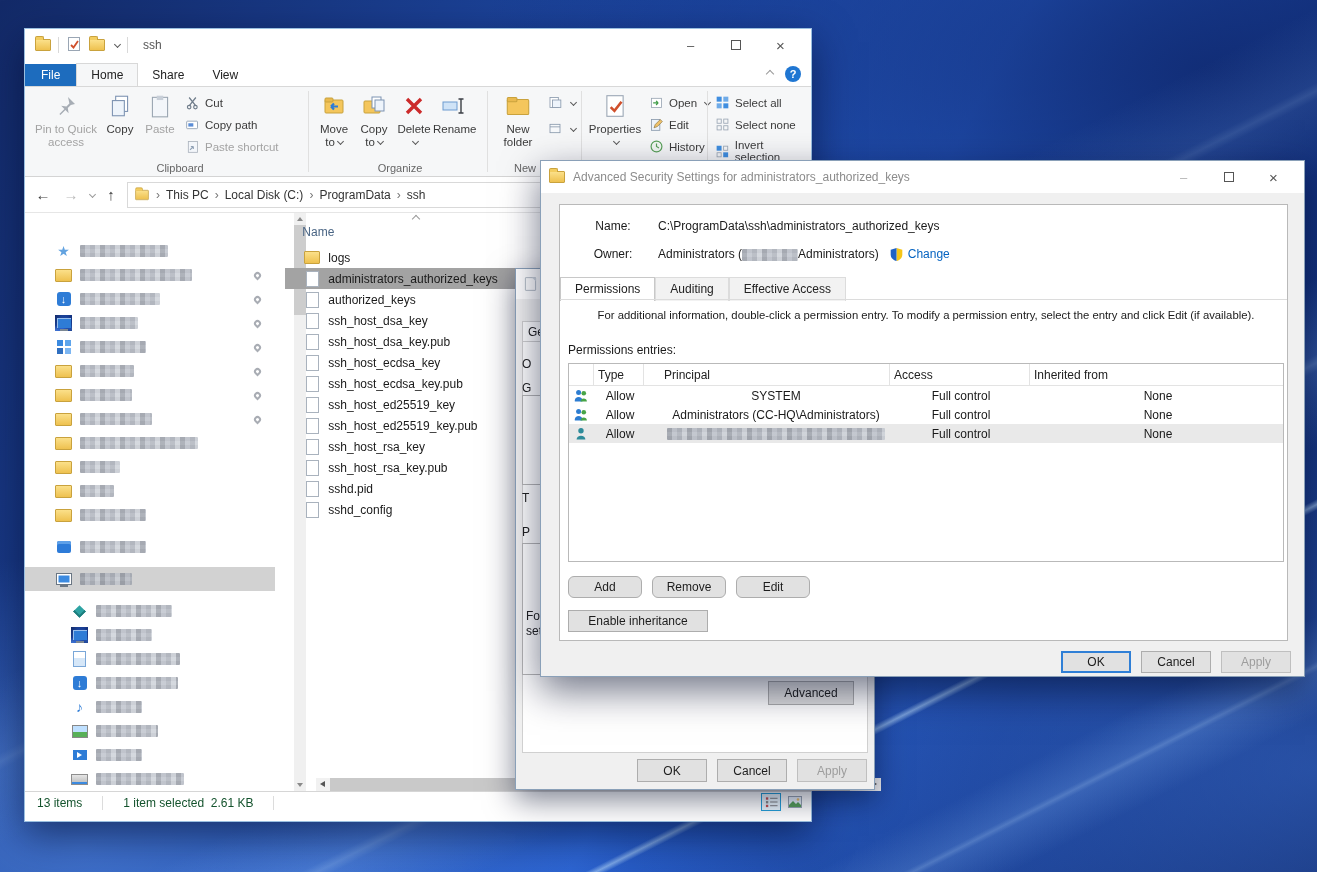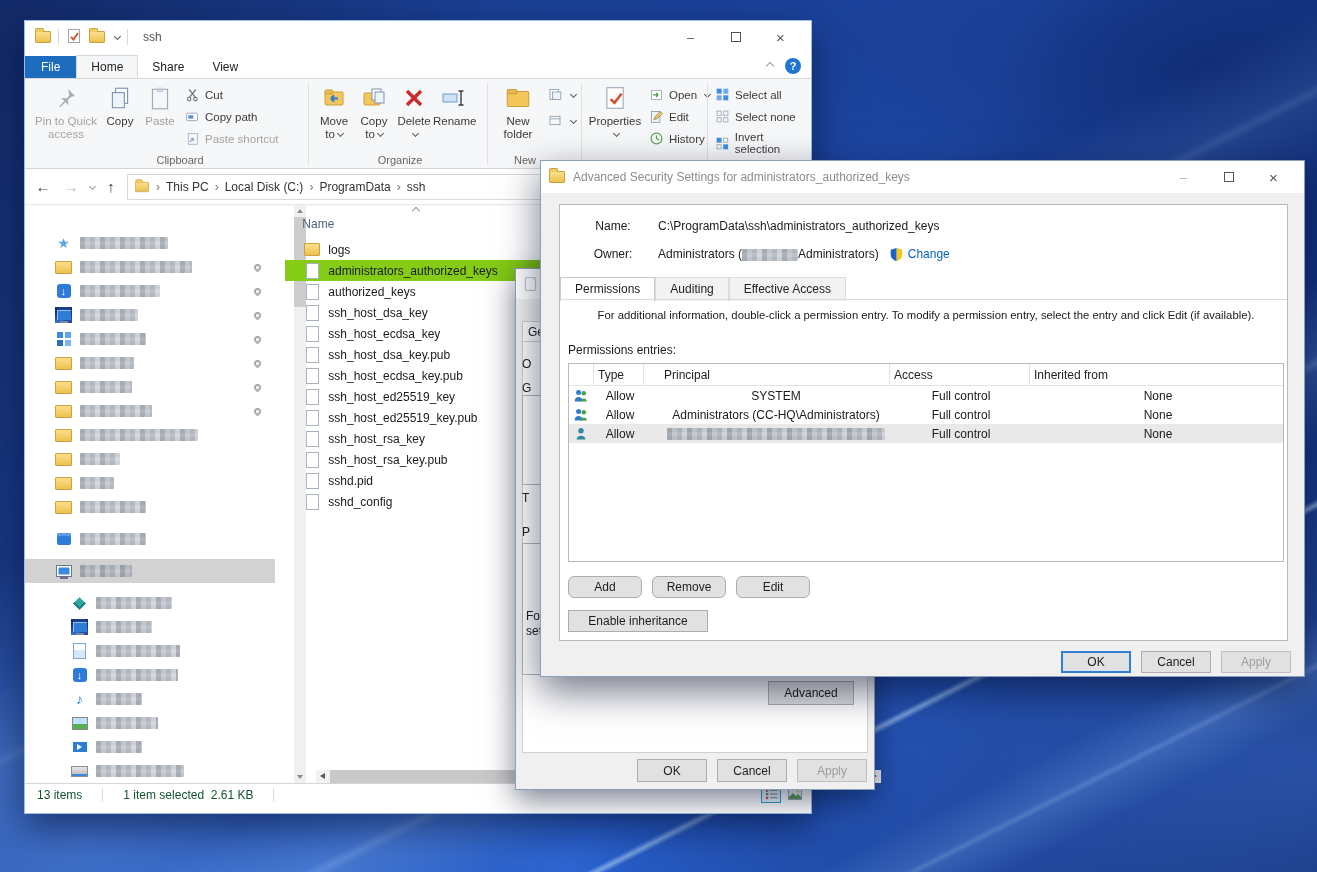--- a/index.html
+++ b/index.html
@@ -40,21 +40,21 @@
   .fold { width:16px; height:12px; background:linear-gradient(#fbe08a,#eec14f); border:1px solid #c9a23d;
     border-radius:1px; position:relative; display:inline-block; }
   .fold::before { content:""; position:absolute; top:-4px; left:-1px; width:7px; height:3px;
     background:#f3cd5f; border:1px solid #c9a23d; border-bottom:none; border-radius:2px 2px 0 0; }
   .page { width:13px; height:16px; background:#fff; border:1px solid #a9b2bd; border-radius:1px;
     position:relative; display:inline-block; }
   .page::before { content:""; position:absolute; top:-1px; right:-1px; border-style:solid;
     border-width:0 5px 5px 0; border-color:transparent #cfd6dd transparent transparent; }
 
   
-  .win { position:absolute; left:24px; top:20px; width:788px; height:794px; background:#fff;
+  .win { position:absolute; left:24px; top:28px; width:788px; height:794px; background:#fff;
     border:1px solid #9abfe0; box-shadow:0 14px 38px rgba(0,10,40,.55); z-index:10; }
   .titlebar { position:relative; height:32px; background:#fff; display:flex; align-items:center; }
   .qat { display:flex; align-items:center; gap:7px; padding-left:10px; }
   .qat .sep { width:1px; height:16px; background:#d9d9d9; }
   .wtitle { color:#555; margin-left:8px; }
   .winctl { position:absolute; right:8px; top:0; height:32px; display:flex; }
   .wc { width:45px; height:32px; display:flex; align-items:center; justify-content:center; color:#555; font-size:13px; }
   .wc .box { width:10px; height:10px; border:1px solid #555; display:inline-block; }
 
   .tabrow { height:26px; display:flex; align-items:flex-end; border-bottom:1px solid #d8d8d8; position:relative; }
@@ -122,21 +122,21 @@
   .si.videos::before { content:""; width:14px; height:10px; background:#2e7cd6; }
   .si.videos::after { content:""; position:absolute; border-style:solid; border-width:3px 0 3px 5px;
     border-color:transparent transparent transparent #fff; }
   .si.disk::before { content:""; width:15px; height:9px; background:linear-gradient(#e6e6e6,#b9b9b9);
     border:1px solid #8e8e8e; box-shadow:inset 0 -2px 0 #3b8ae0; }
 
   .filelist { position:relative; margin-left:10px; width:565px; }
   .flhead { position:relative; height:34px; color:#4a6584; padding:12px 0 0 17px; }
   .sortcaret { position:absolute; left:128px; top:3px; }
   .frow { height:21px; display:flex; align-items:center; gap:8px; padding-left:19px; width:292px; }
-  .frow.sel { background:#84cc16; }
+  .frow.sel { background:#a3a3a3; }
   .frow .fi { width:16px; display:flex; justify-content:center; flex:none; }
   .frow .fi.folder::before { content:""; width:15px; height:11px; background:linear-gradient(#fbe08a,#eec14f);
     border:1px solid #c9a23d; border-radius:1px; display:block; }
   .frow .fi.file::before { content:""; width:11px; height:14px; background:#fff; border:1px solid #a9b2bd; display:block; }
   .fname { white-space:nowrap; }
   .hscroll { position:absolute; left:291px; bottom:0; width:565px; height:13px; background:#f1f1f1; }
   .hscroll .thumb { position:absolute; left:14px; top:0; height:13px; width:520px; background:#c9c9c9; }
 
   .statusbar { height:22px; border-top:1px solid #d6d6d6; display:flex; align-items:center; gap:20px;
     padding:0 12px; position:relative; color:#14532d; }
@@ -583,25 +583,25 @@
             <div class="frow">
               <span class="fi file"></span>
               <span class="fname">authorized_keys</span>
             </div>
             <div class="frow">
               <span class="fi file"></span>
               <span class="fname">ssh_host_dsa_key</span>
             </div>
             <div class="frow">
               <span class="fi file"></span>
+              <span class="fname">ssh_host_dsa_key.pub</span>
+            </div>
+            <div class="frow">
+              <span class="fi file"></span>
               <span class="fname">ssh_host_ecdsa_key</span>
-            </div>
-            <div class="frow">
-              <span class="fi file"></span>
-              <span class="fname">ssh_host_dsa_key.pub</span>
             </div>
             <div class="frow">
               <span class="fi file"></span>
               <span class="fname">ssh_host_ecdsa_key.pub</span>
             </div>
             <div class="frow">
               <span class="fi file"></span>
               <span class="fname">ssh_host_ed25519_key</span>
             </div>
             <div class="frow">

